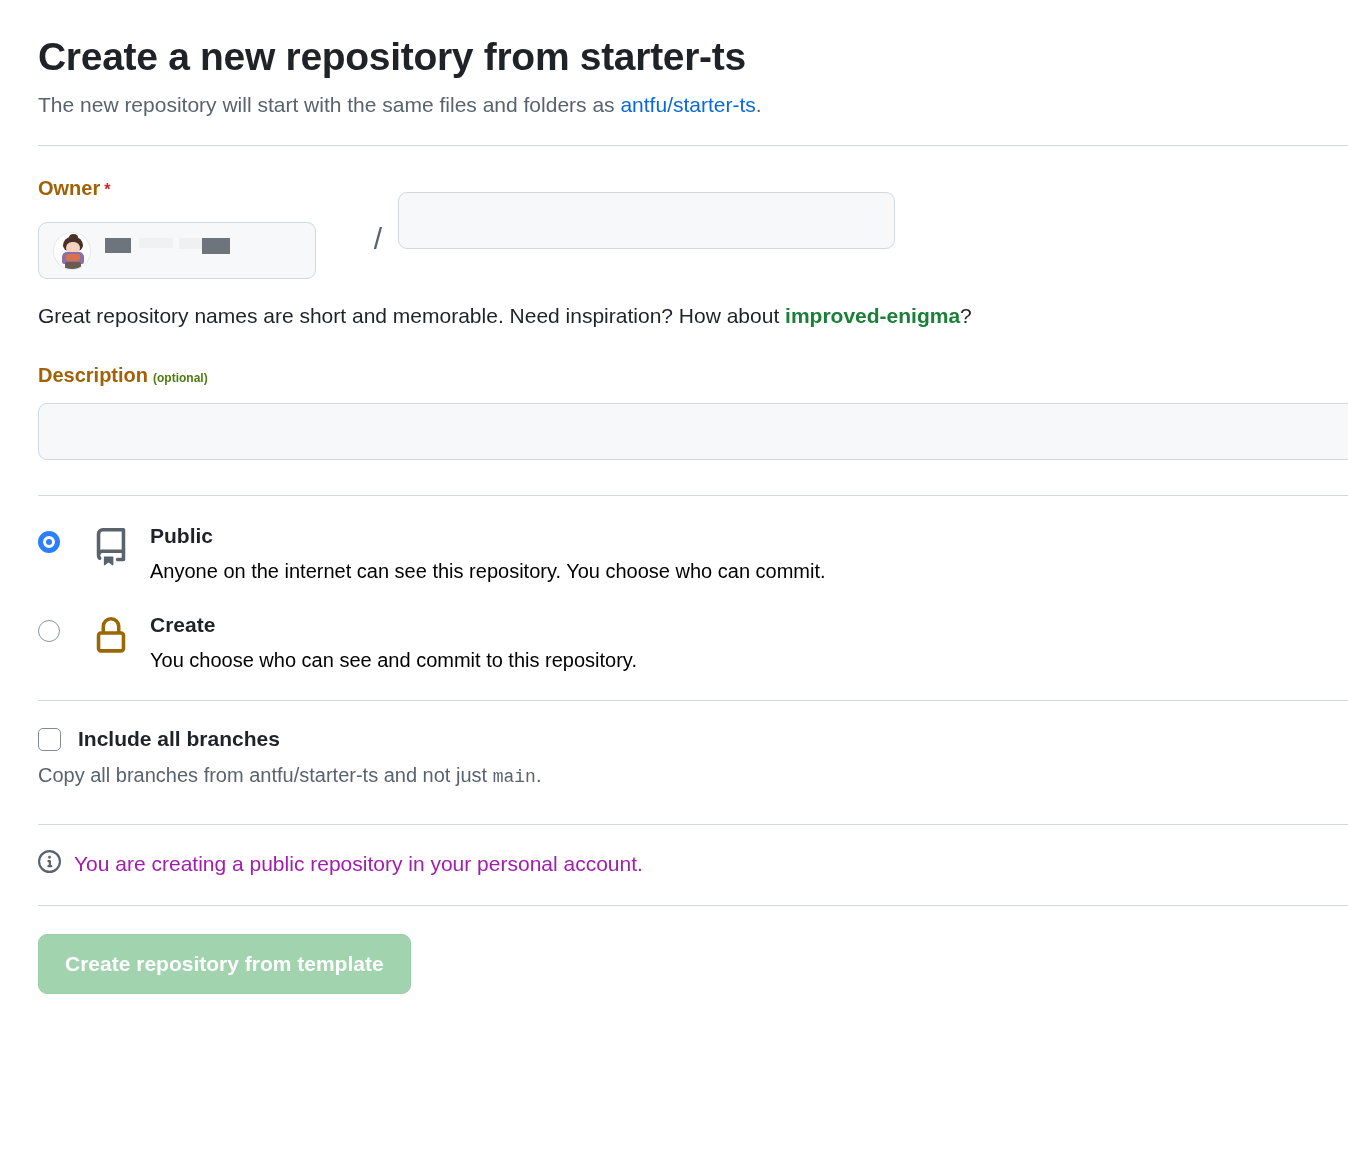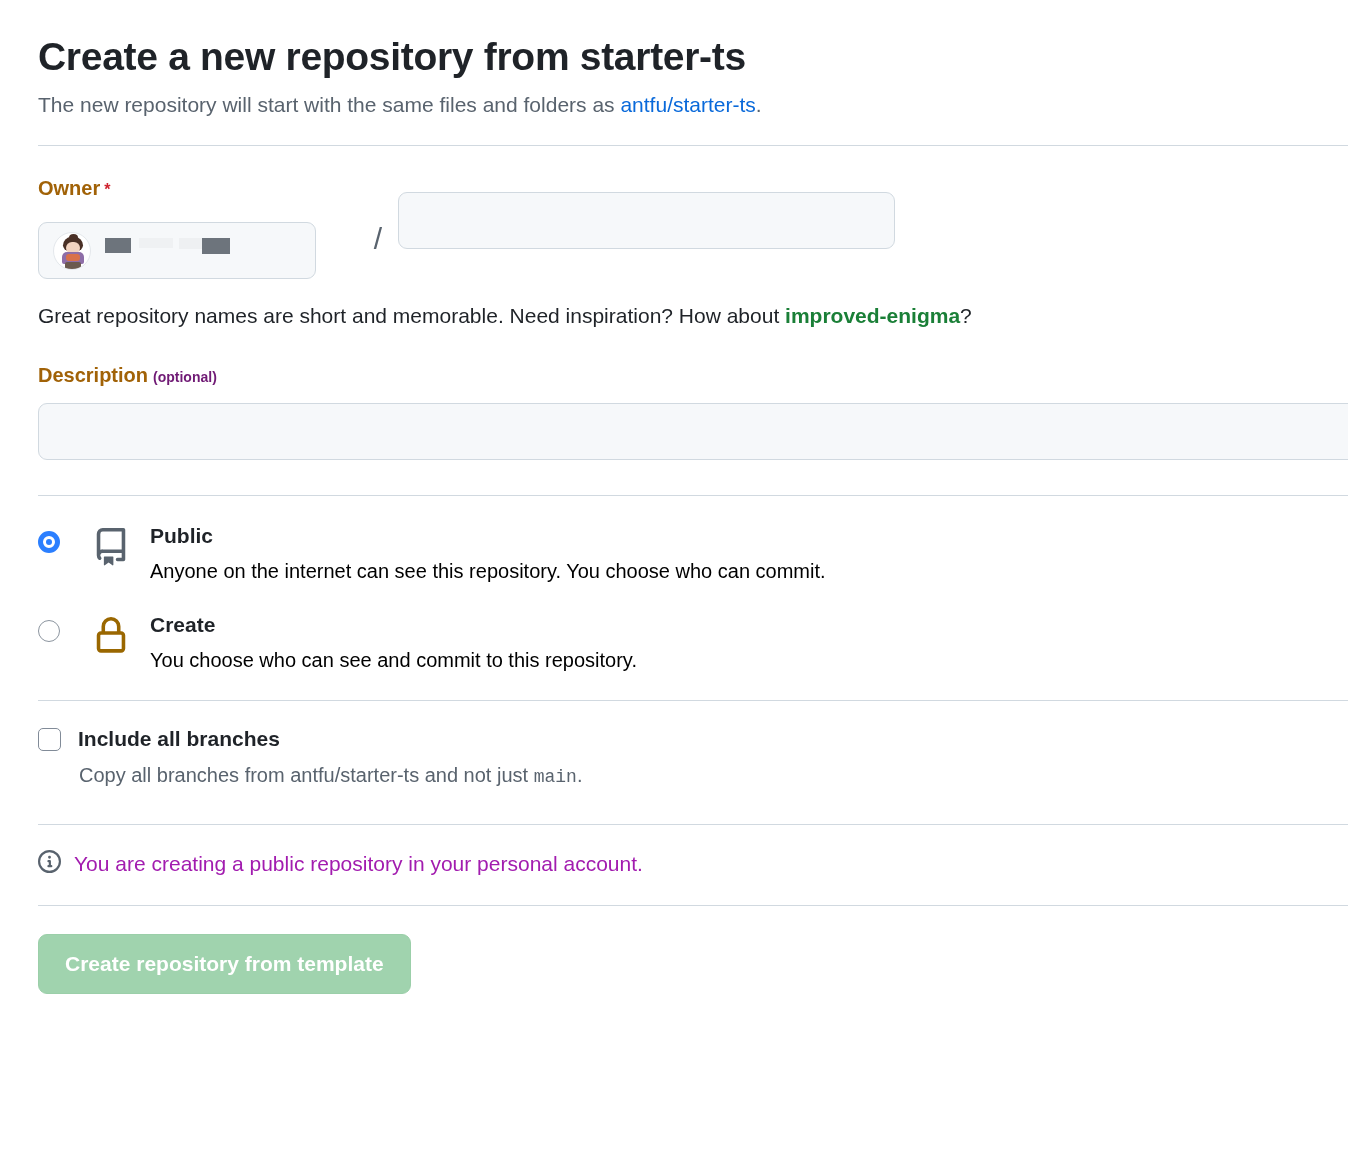--- a/index.html
+++ b/index.html
@@ -61,23 +61,23 @@
     font-weight: 600;
     color: #a16207;
     line-height: 1.2;
   }
   .req-star {
     color: #cf222e;
     font-weight: 600;
     margin-left: 4px;
   }
   .optional-note {
-    font-size: 14px;
-    font-weight: 600;
-    color: #701a75;
+    font-size: 12px;
+    font-weight: 600;
+    color: #4d7c0f;
     margin-left: 5px;
   }
 
   .owner-row {
     display: flex;
     align-items: flex-start;
     padding-top: 30px;
   }
   .owner-col { width: 320px; }
   .slash-col {
@@ -282,21 +282,20 @@
   }
   .branch-title {
     font-size: 21px;
     font-weight: 600;
     color: #1f2328;
   }
   .branch-desc {
     font-size: 20px;
     color: #59636e;
     margin-top: 11px;
-    margin-left: 41px;
     line-height: 1.35;
   }
   .mono {
     font-family: "Liberation Mono", monospace;
     font-size: 18px;
   }
 
   .divider.d4 { margin-top: 35px; }
 
   

